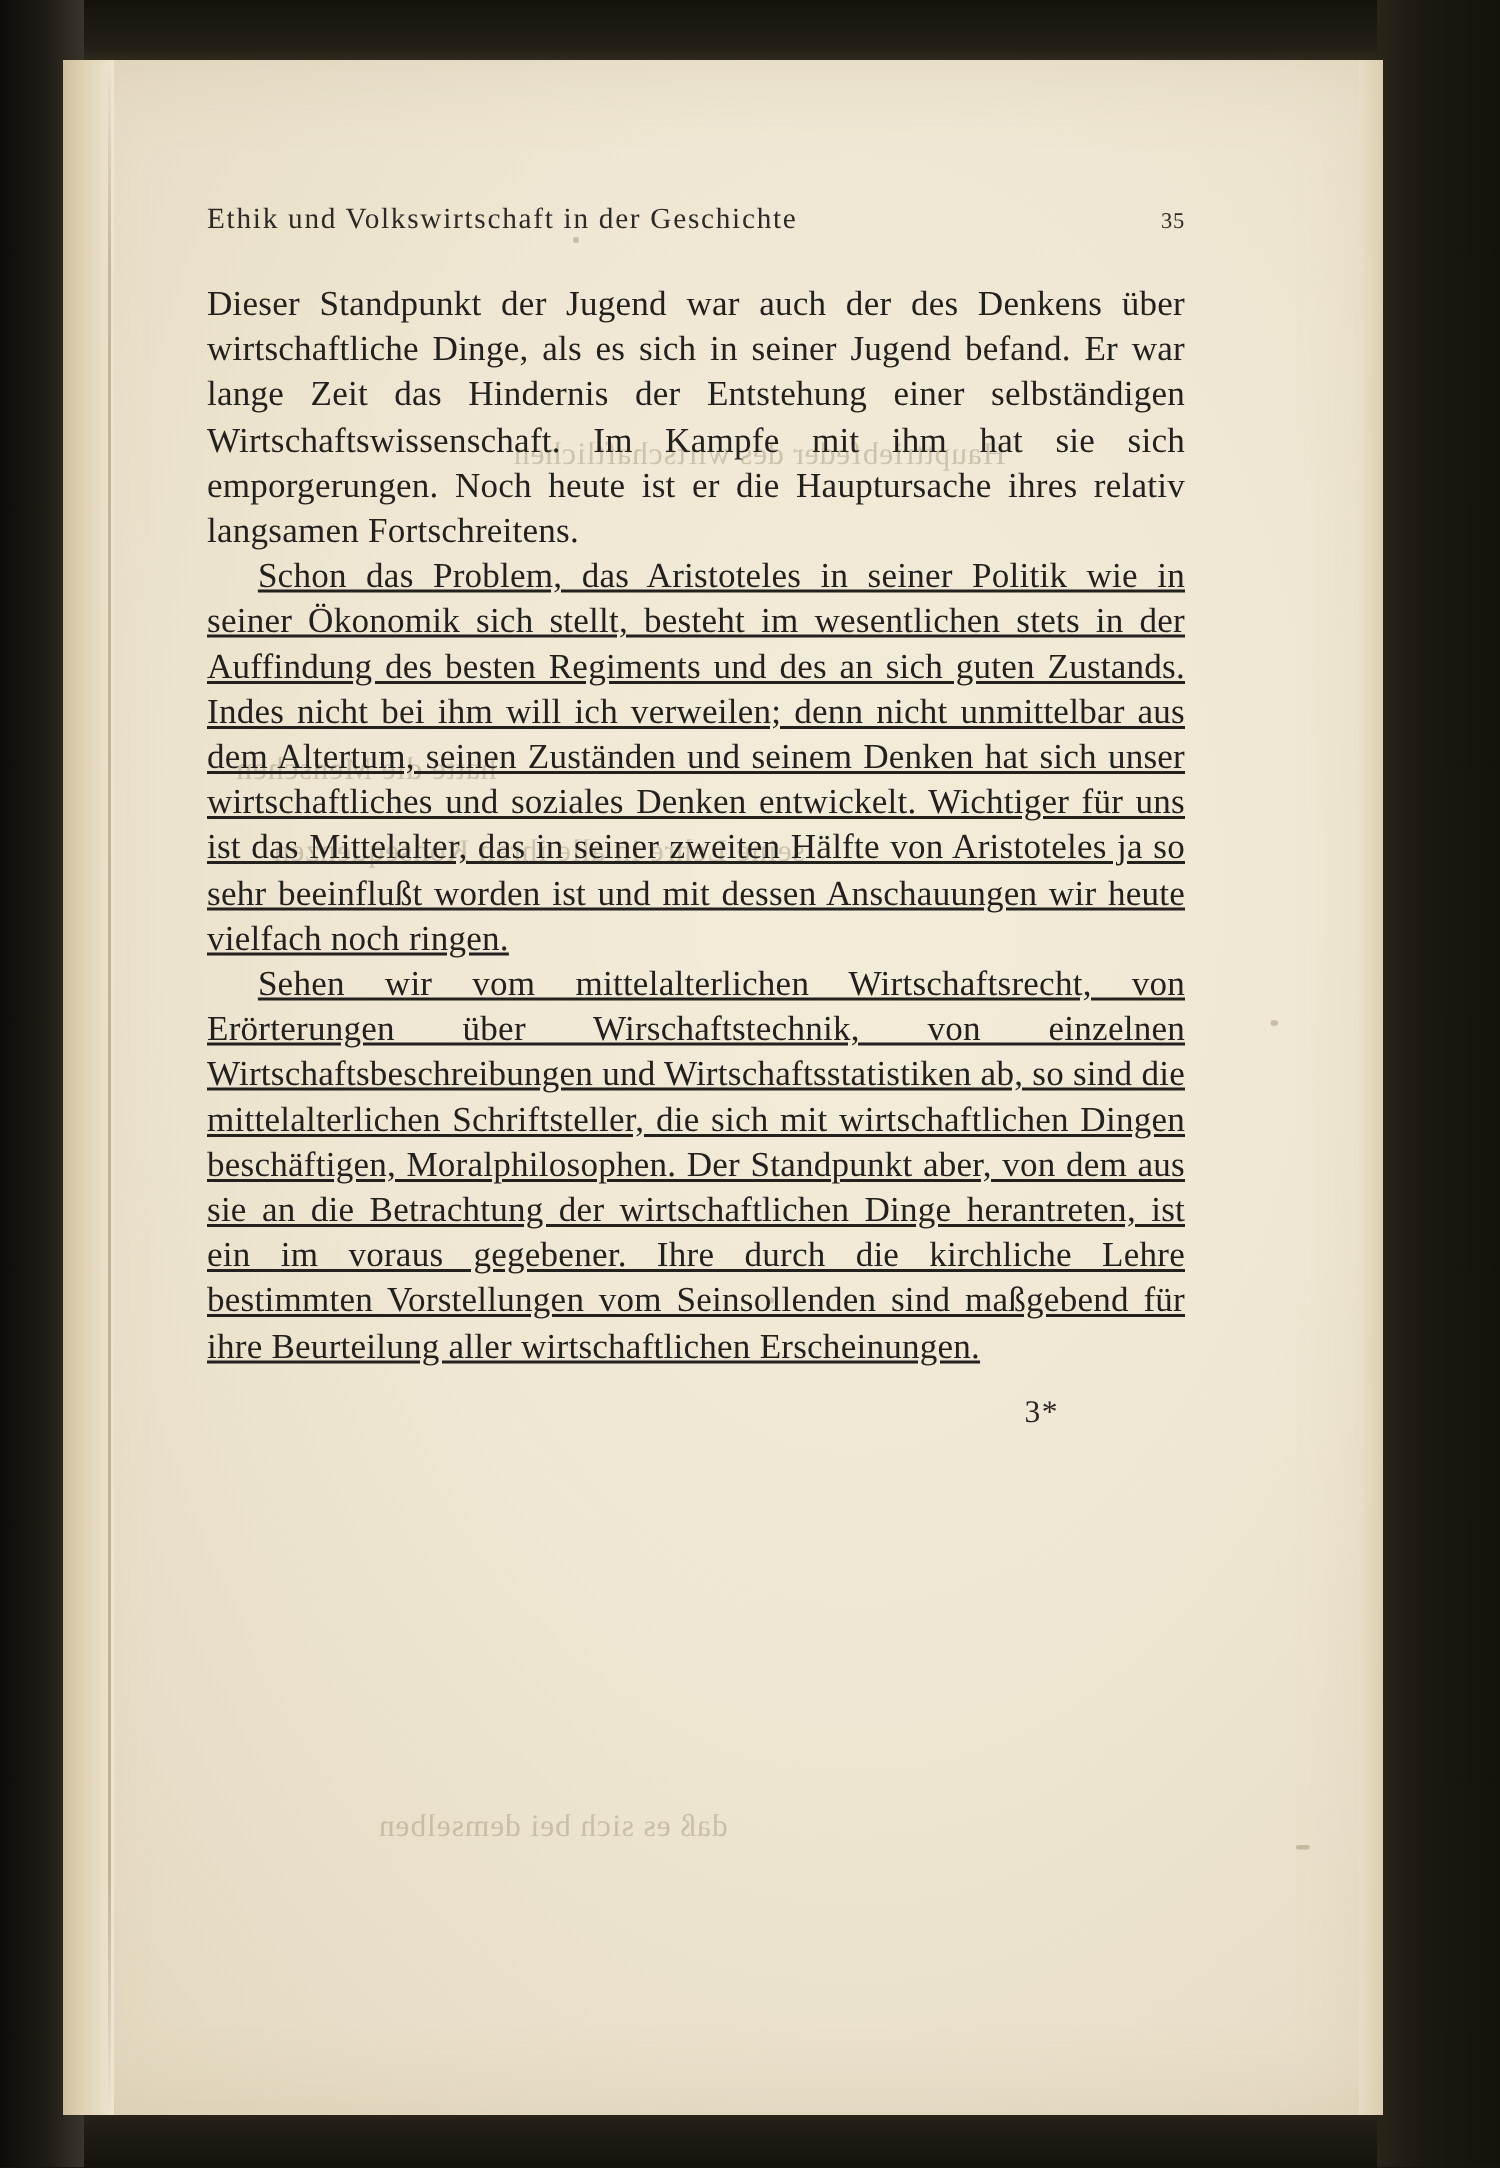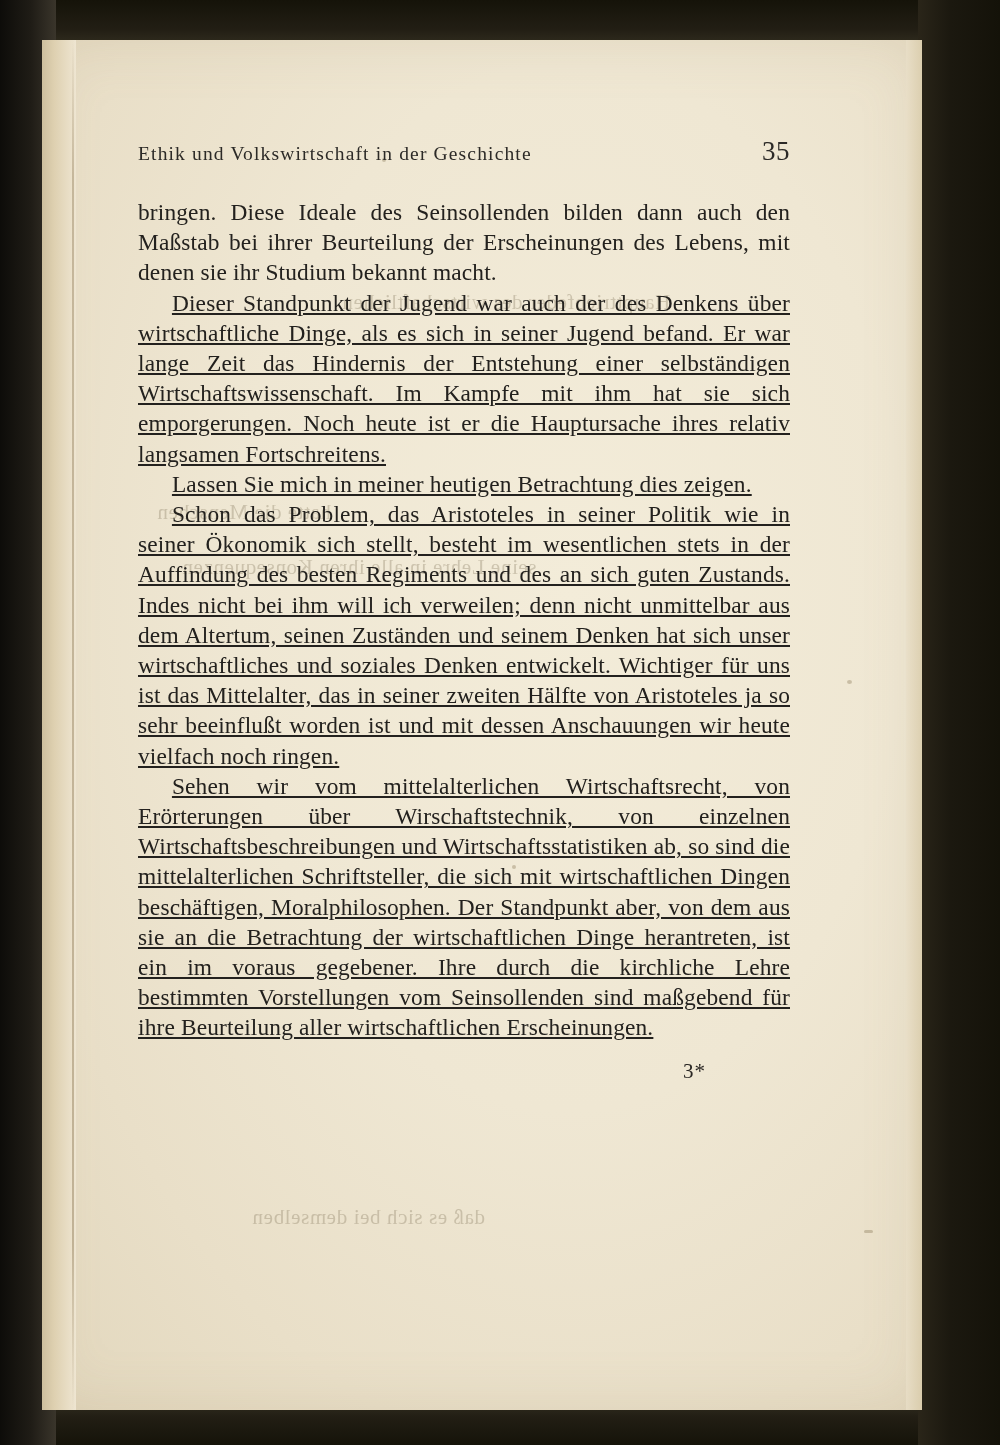--- a/index.html
+++ b/index.html
@@ -93,21 +93,21 @@
     margin-bottom: 30px;
     color: #2c2a27;
     gap: 40px;
   }
   .running-head .title {
     font-size: 19.5px;
     letter-spacing: 1.15px;
     font-variant: normal;
   }
   .running-head .folio {
-    font-size: 27px;
+    font-size: 15px;
     letter-spacing: .5px;
   }
   .body p {
     margin: 0;
     color: #23211e;
     font-size: 23.4px;
     line-height: 30.2px;
     text-align: justify;
     text-justify: inter-word;
     letter-spacing: .15px;
@@ -155,23 +155,21 @@
     <div class="speck" style="left:822px; top:1190px; width:9px; height:3px; border-radius:2px;"></div>
 
     <div class="content">
 
       <div class="running-head">
         <span class="title">Ethik und Volkswirtschaft in der Geschichte</span>
         <span class="folio">35</span>
       </div>
 
       <div class="body">
-        <p class="first-para">bringen. Diese Ideale des Seinsollenden bilden dann auch den Maßstab bei ihrer Beurteilung der Erscheinungen des Lebens, mit denen sie ihr Studium bekannt macht.</p>
         <p>Dieser Standpunkt der Jugend war auch der des Denkens über wirtschaftliche Dinge, als es sich in seiner Jugend befand. Er war lange Zeit das Hindernis der Entstehung einer selbständigen Wirtschaftswissenschaft. Im Kampfe mit ihm hat sie sich emporgerungen. Noch heute ist er die Hauptursache ihres relativ langsamen Fortschreitens.</p>
-        <p>Lassen Sie mich in meiner heutigen Betrachtung dies zeigen.</p>
         <p>Schon das Problem, das Aristoteles in seiner Politik wie in seiner Ökonomik sich stellt, besteht im wesentlichen stets in der Auffindung des besten Regiments und des an sich guten Zustands. Indes nicht bei ihm will ich verweilen; denn nicht unmittelbar aus dem Altertum, seinen Zuständen und seinem Denken hat sich unser wirtschaftliches und soziales Denken entwickelt. Wichtiger für uns ist das Mittelalter, das in seiner zweiten Hälfte von Aristoteles ja so sehr beeinflußt worden ist und mit dessen Anschauungen wir heute vielfach noch ringen.</p>
         <p>Sehen wir vom mittelalterlichen Wirtschaftsrecht, von Erörterungen über Wirschaftstechnik, von einzelnen Wirtschaftsbeschreibungen und Wirtschaftsstatistiken ab, so sind die mittelalterlichen Schriftsteller, die sich mit wirtschaftlichen Dingen beschäftigen, Moralphilosophen. Der Standpunkt aber, von dem aus sie an die Betrachtung der wirtschaftlichen Dinge herantreten, ist ein im voraus gegebener. Ihre durch die kirchliche Lehre bestimmten Vorstellungen vom Seinsollenden sind maßgebend für ihre Beurteilung aller wirtschaftlichen Erscheinungen.</p>
       </div>
 
       <div class="sig">3*</div>
 
     </div>
   </div>
 </div>
 

